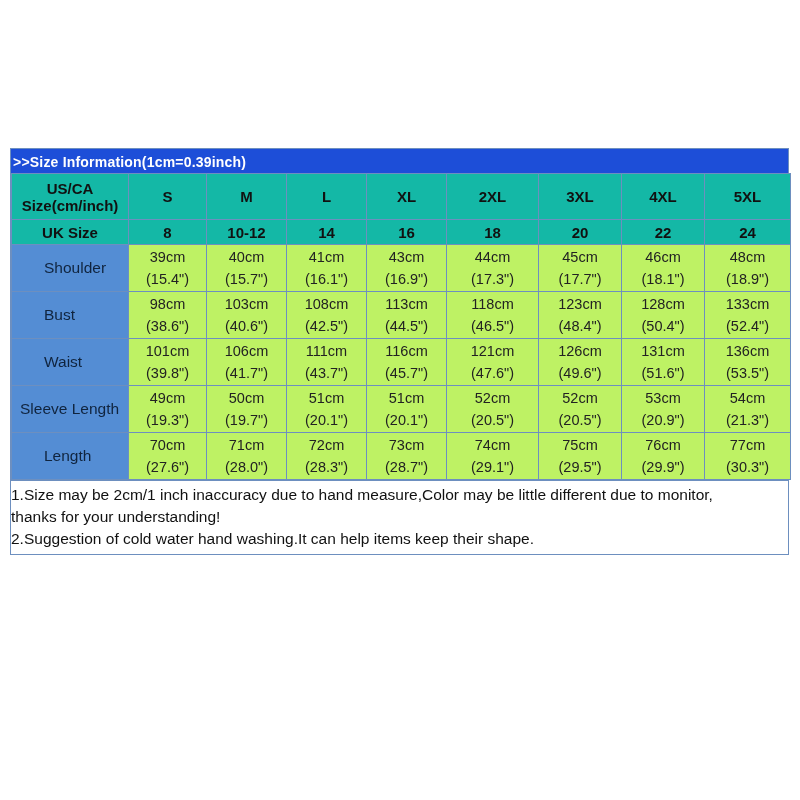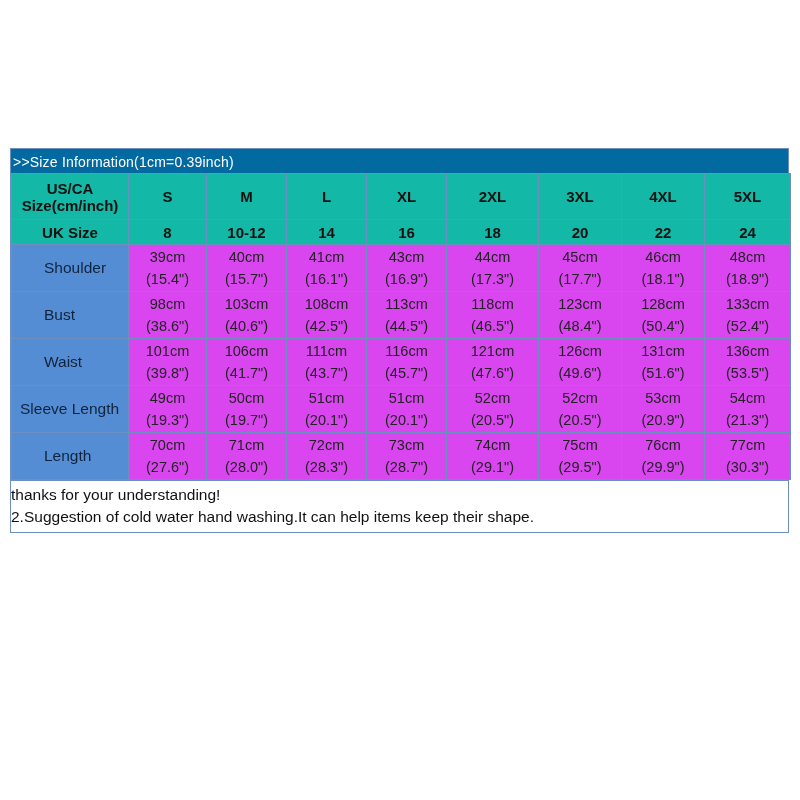--- a/index.html
+++ b/index.html
@@ -1,26 +1,26 @@
 <!DOCTYPE html>
 <html><head>
 <meta charset="utf-8">
 <style>
   html, body { margin:0; padding:0; background:#ffffff; }
   body { width:800px; height:800px; position:relative; overflow:hidden; font-family:"Liberation Sans", sans-serif; }
   .chart { position:absolute; left:10px; top:148px; width:779px; border:1px solid #6d8fbf; box-sizing:border-box; }
-  .banner { background:#0369a1; color:#ffffff; font-weight:normal; }
+  .banner { background:#1d4ed8; color:#ffffff; font-weight:bold; }
   .banner .info { font-size:14px; padding:5px 0 0 2px; height:19px; letter-spacing:0.2px; }
   .banner .notice { font-size:18.5px; padding:4px 0 0 2px; height:29px; }
   table { border-collapse:collapse; width:100%; table-layout:fixed; }
   td { border:1px solid #6d8fbf; text-align:center; vertical-align:middle; padding:0; }
   tr.hdr td { background:#14b8a6; font-weight:bold; font-size:15px; color:#111; }
   tr.size-row td { height:45px; }
   tr.uk td, tr.au td { height:24px; }
-  tr.meas td { background:#d946ef; font-size:14.5px; color:#222; line-height:22px; height:46px; }
+  tr.meas td { background:#bef264; font-size:14.5px; color:#222; line-height:22px; height:46px; }
   tr.meas td.label { background:#548dd4; color:#10243e; font-size:15.5px; text-align:left; padding-left:32px; }
   tr.meas td.label.wide { padding-left:8px; }
   .notes { border-top:1px solid #6d8fbf; padding:3px 0 4px 0; font-size:15.5px; line-height:22px; color:#111; }
   .notes div { white-space:nowrap; }
 </style>
 </head>
 <body>
 
 <div class="chart">
   <div class="banner">
@@ -238,16 +238,17 @@
           </td>
       <td>
             <div>77cm</div>
             <div>(30.3")</div>
           </td>
     </tr>
   </tbody>
     </table>
 
   <div class="notes">
+    <div>1.Size may be 2cm/1 inch inaccuracy due to hand measure,Color may be little different due to monitor,</div>
     <div>thanks for your understanding!</div>
     <div>2.Suggestion of cold water hand washing.It can help items keep their shape.</div>
   </div>
 </div>
 
 </body></html>

